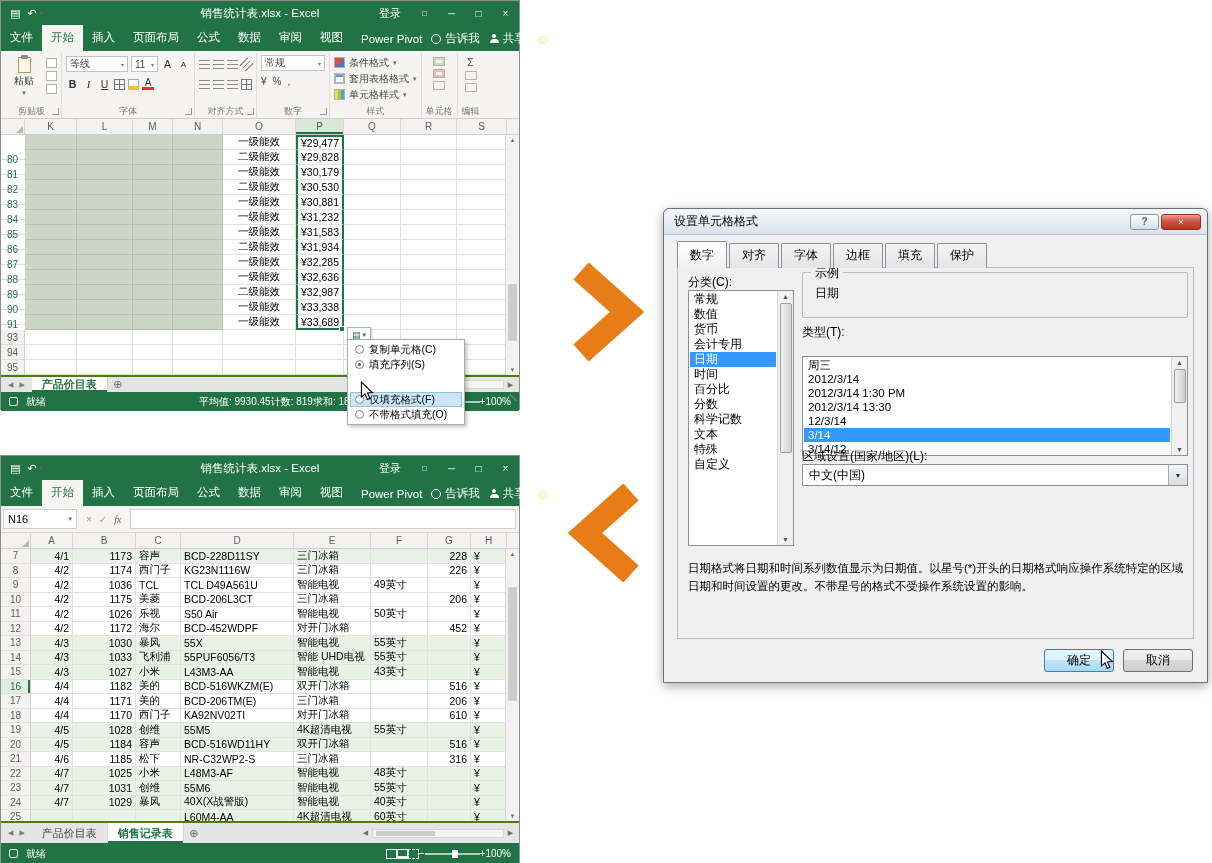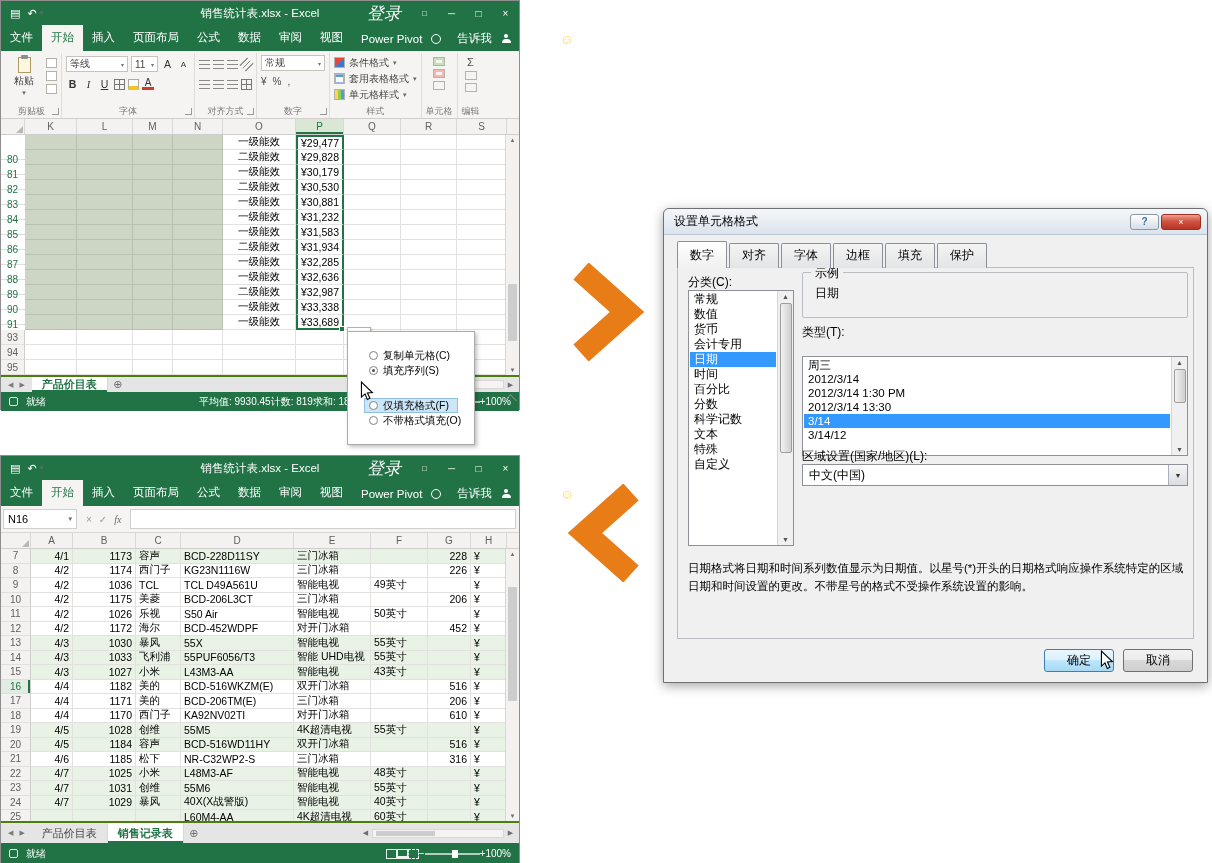--- a/index.html
+++ b/index.html
@@ -12,30 +12,30 @@
             border:1px solid #8e8e8e; }
   #xl-top    { left:0; top:0;   width:520px; height:410px; }
   #xl-bottom { left:0; top:455px; width:520px; height:408px; }
 
   .titlebar { height:24px; background:#217346; color:#fff; display:flex; align-items:center;
               position:relative; flex:none; font-size:12px; }
   .qat { display:flex; align-items:center; gap:7px; padding:0 9px; font-size:11px; z-index:1; }
   .qat .dd { font-size:7px; margin-left:-4px; }
   .title-text { position:absolute; left:0; right:0; text-align:center; font-size:11.5px; pointer-events:none; }
   .tb-right { margin-left:auto; display:flex; align-items:center; height:100%; z-index:1; }
-  .tb-signin { padding:0 10px; font-size:17px;font-style:italic; }
+  .tb-signin { padding:0 10px; font-size:11px; }
   .tb-btn { width:27px; height:100%; display:flex; align-items:center; justify-content:center; font-size:10px; }
   .tb-btn.ribbonopt { font-size:8px; }
 
   .tabrow { height:26px; background:#217346; color:#fff; display:flex; align-items:flex-end;
             font-size:11.5px; flex:none; }
   .rtab { padding:5px 9px 6px; white-space:nowrap; }
   .rtab[data-active="true"] { background:#f5f4f2; color:#217346; }
   .tr-right { margin-left:auto; display:flex; align-items:center; gap:10px; padding:0 8px 5px 0; }
-  .tellme, .share { display:flex; align-items:center; gap:16px; white-space:nowrap; }
+  .tellme, .share { display:flex; align-items:center; gap:4px; white-space:nowrap; }
   .tellme-icon { width:10px; height:10px; border:1px solid #fff; border-radius:50%; }
   .share-icon { width:9px; height:9px; position:relative; }
   .share-icon::before { content:""; position:absolute; left:2.5px; top:0; width:4px; height:4px;
                         border-radius:50%; background:#fff; }
   .share-icon::after { content:""; position:absolute; left:0; bottom:0; width:9px; height:4px;
                        border-radius:4px 4px 0 0; background:#fff; }
   .smiley { color:#ffd24d; font-size:14px; line-height:1; }
 
   
   .ribbon { height:68px; background:#f5f4f2; border-bottom:1px solid #d2cfca; display:flex;
@@ -142,23 +142,23 @@
              border-left:1px solid #d8d7d5; display:flex; flex-direction:column; align-items:center;
              justify-content:space-between; font-size:6px; color:#6f6f6f; padding:2px 0; z-index:4; }
   .vthumb { position:absolute; right:2px; width:9px; background:#cdcdcd; border-radius:1px; }
   #xl-top .vthumb { top:62%; height:24%; } #xl-bottom .vthumb { top:14%; height:42%; }
 
   
   .autofill-btn { position:absolute; left:346px; top:208px; width:24px; height:16px; background:#fff;
                   border:1px solid #9fbf9f; display:flex; align-items:center; justify-content:center;
                   gap:2px; z-index:20; font-size:9px; color:#217346; box-shadow:1px 1px 2px rgba(0,0,0,.2); }
   .autofill-btn .dd { color:#555; }
-  .autofill-menu { position:absolute; left:346px; top:212px; width:128px; background:#fff;
+  .autofill-menu { position:absolute; left:346px; top:220px; width:118px; background:#fff;
                    border:1px solid #ababab; box-shadow:2px 2px 4px rgba(0,0,0,.25); z-index:30;
-                   font-size:10.5px; padding:16px; }
+                   font-size:10.5px; padding:2px; }
   .am-item { display:flex; align-items:center; gap:5px; height:15px; padding:0 4px;
              border:1px solid transparent; white-space:nowrap; }
   .am-item[data-hover="true"] { background:#cde6f7; border-color:#92c0e0;margin-top:20px; }
   .radio { width:9px; height:9px; border:1px solid #838383; border-radius:50%; background:#fff;
            position:relative; flex:none; }
   .am-item[data-checked="true"] .radio::after { content:""; position:absolute; inset:2px;
            background:#4d4d4d; border-radius:50%; }
 
   
   .sheetbar { flex:none; display:flex; align-items:stretch; background:#e5e5e5;
@@ -1052,20 +1052,21 @@
     </div>
 
     <span class="plabel type-label">类型(T):</span>
 
     <div class="listbox type-list">
       <div class="lb-items">
         <div class="lb-item" data-sel="false">周三</div>
           <div class="lb-item" data-sel="false">2012/3/14</div>
           <div class="lb-item" data-sel="false">2012/3/14 1:30 PM</div>
           <div class="lb-item" data-sel="false">2012/3/14 13:30</div>
+          <div class="lb-item" data-sel="false">12/3/14</div>
           <div class="lb-item" data-sel="true">3/14</div>
           <div class="lb-item" data-sel="false">3/14/12</div>
       </div>
       <div class="lb-scroll">
         <span class="sarrow">▲</span>
         <span class="sthumb" style="height:34px;"></span>
         <span class="sarrow sdown">▼</span>
       </div>
     </div>
 

